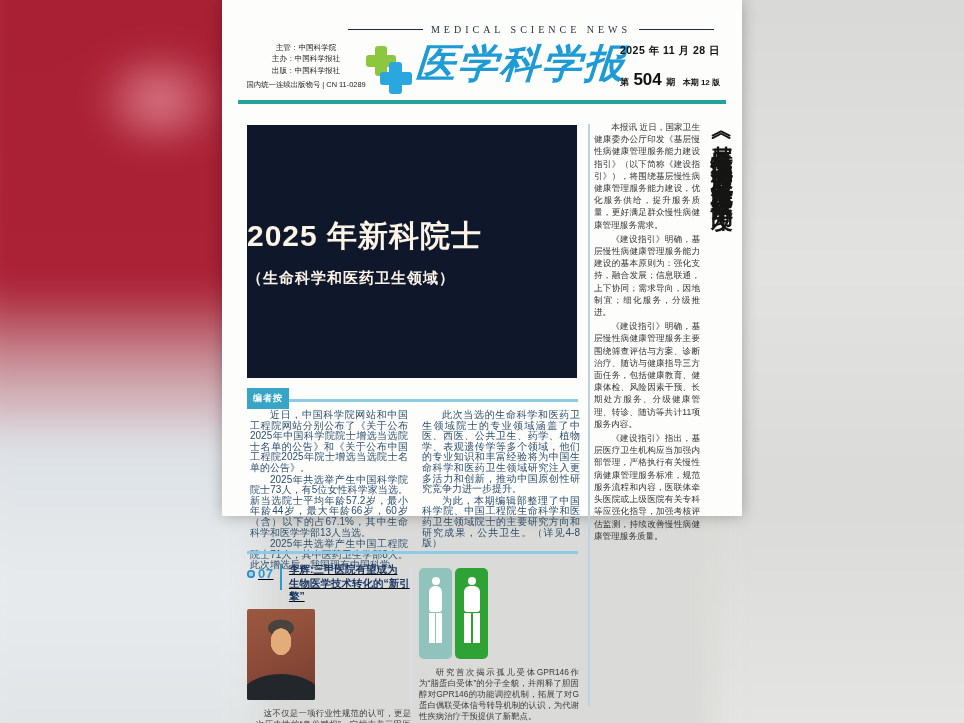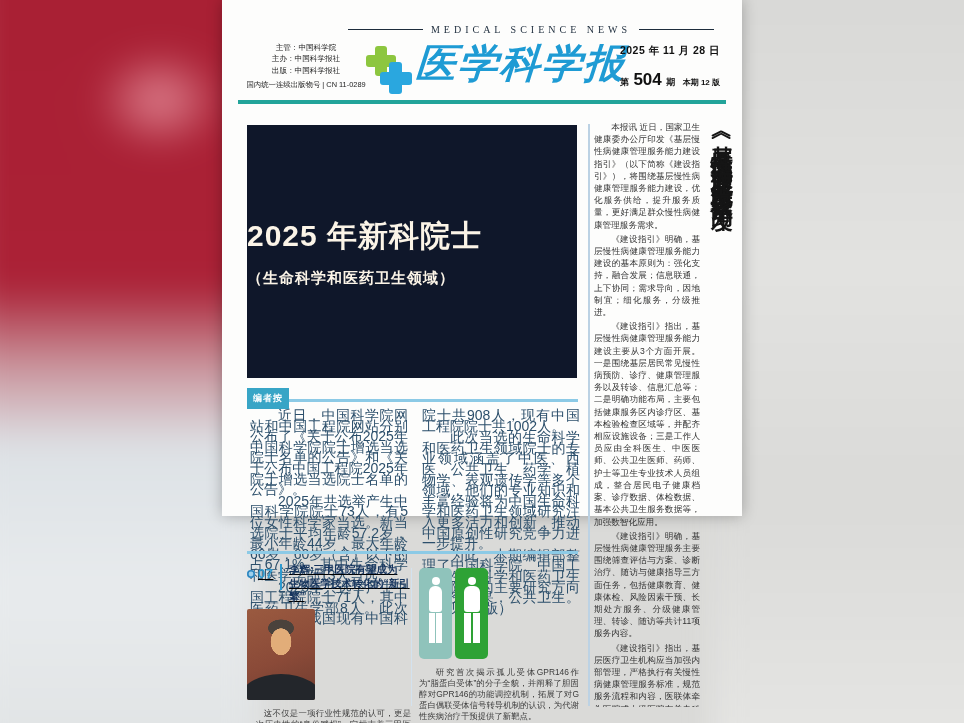--- a/index.html
+++ b/index.html
@@ -62,21 +62,21 @@
   .hero-title{font-size:30px;font-weight:bold;color:#fbf4e7;letter-spacing:1px;}
   .hero-sub{margin-top:12px;font-size:15px;font-weight:bold;color:#fbf4e7;letter-spacing:1px;}
   
   .v-divider{left:366px;top:124px;width:1.5px;height:582px;background:#bcd2e4;}
   .t-divider{left:189px;top:568px;width:1px;height:138px;background:#d3e2ef;}
   
   .badge{left:25px;top:388px;background:#38a5c6;color:#fff;font-size:9px;font-weight:bold;
          padding:4px 6px;letter-spacing:1px;z-index:2;}
   .badge-rule{left:25px;top:399px;width:331px;height:2.5px;background:#8ccae6;}
   .ed-cols{left:28px;top:410px;width:330px;display:flex;gap:14px;}
-  .ed-col{width:158px;font-size:14px;line-height:10.6px;color:#2c4f6b;text-align:justify;}
+  .ed-col{width:158px;font-size:10px;line-height:10.6px;color:#2c4f6b;text-align:justify;}
   .para{text-indent:2em;margin:0 0 1px 0;}
   .para.noindent{text-indent:0;}
   .ed-bottom-rule{left:25px;top:551px;width:331px;height:2.5px;background:#8ccae6;}
   
   .teaser{top:563px;width:164px;}
   .teaser-1{left:25px;}
   .teaser-2{left:197px;width:160px;}
   .t-head{display:flex;align-items:flex-start;text-decoration:underline;}
   .pg-no{display:flex;align-items:center;gap:3px;margin-top:3px;}
   .pg-icon{width:8px;height:8px;border-radius:50%;background:#9fd0ec;box-shadow:inset 0 0 0 1.6px #2e86c0;}
@@ -178,21 +178,20 @@
   <div class="abs badge">编者按</div>
   <div class="abs badge-rule"></div>
 
   <div class="abs ed-cols">
     <div class="ed-col">
       <p class="para">近日，中国科学院网站和中国工程院网站分别公布了《关于公布2025年中国科学院院士增选当选院士名单的公告》和《关于公布中国工程院2025年院士增选当选院士名单的公告》。</p>
       <p class="para">2025年共选举产生中国科学院院士73人，有5位女性科学家当选。新当选院士平均年龄57.2岁，最小年龄44岁，最大年龄66岁，60岁（含）以下的占67.1%，其中生命科学和医学学部13人当选。</p>
       <p class="para">2025年共选举产生中国工程院院士71人，其中医药卫生学部8人。此次增选后，我国现有中国科学</p>
     </div>
     <div class="ed-col">
-      <p class="para noindent">院士共908人，现有中国工程院院士共1002人。</p>
       <p class="para">此次当选的生命科学和医药卫生领域院士的专业领域涵盖了中医、西医、公共卫生、药学、植物学、表观遗传学等多个领域，他们的专业知识和丰富经验将为中国生命科学和医药卫生领域研究注入更多活力和创新，推动中国原创性研究竞争力进一步提升。</p>
       <p class="para">为此，本期编辑部整理了中国科学院、中国工程院生命科学和医药卫生领域院士的主要研究方向和研究成果，公共卫生。（详见4-8版）</p>
     </div>
   </div>
 
   <div class="abs ed-bottom-rule"></div>
 
   <div class="abs teaser teaser-1">
     <div class="t-head">
       <div class="pg-no">
@@ -225,20 +224,19 @@
             <div class="fig-legs"></div>
         </div>
       </div>
       <div class="t-text">研究首次揭示孤儿受体GPR146作为“脂蛋白受体”的分子全貌，并阐释了胆固醇对GPR146的功能调控机制，拓展了对G蛋白偶联受体信号转导机制的认识，为代谢性疾病治疗干预提供了新靶点。</div>
     </div>
   </div>
 
   <div class="abs right-article">
     <p class="para">本报讯 近日，国家卫生健康委办公厅印发《基层慢性病健康管理服务能力建设指引》（以下简称《建设指引》），将围绕基层慢性病健康管理服务能力建设，优化服务供给，提升服务质量，更好满足群众慢性病健康管理服务需求。</p>
     <p class="para">《建设指引》明确，基层慢性病健康管理服务能力建设的基本原则为：强化支持，融合发展；信息联通，上下协同；需求导向，因地制宜；细化服务，分级推进。</p>
-    <p class="para">《建设指引》指出，基层慢性病健康管理服务能力建设主要从3个方面开展。一是围绕基层居民常见慢性病预防、诊疗、健康管理服务以及转诊、信息汇总等；二是明确功能布局，主要包括健康服务区内诊疗区、基本检验检查区域等，并配齐相应设施设备；三是工作人员应由全科医生、中医医师、公共卫生医师、药师、护士等卫生专业技术人员组成，整合居民电子健康档案、诊疗数据、体检数据、基本公共卫生服务数据等，加强数智化应用。</p>
     <p class="para">《建设指引》明确，基层慢性病健康管理服务主要围绕筛查评估与方案、诊断治疗、随访与健康指导三方面任务，包括健康教育、健康体检、风险因素干预、长期处方服务、分级健康管理、转诊、随访等共计11项服务内容。</p>
     <p class="para"><span>《建设指引》指出，基层医疗卫生机构应当加强内部管理，严格执行有关慢性病健康管理服务标准，规范服务流程和内容，医联体牵头医院或上级医院有关专科等应强化指导，加强考核评估监测，持续改善慢性病健康管理服务质量。</span></p>
   </div>
 
   <div class="abs v-title">《基层慢性病健康管理服务能力建设指引》印发</div>
 
 </div>
 
 </body></html>

